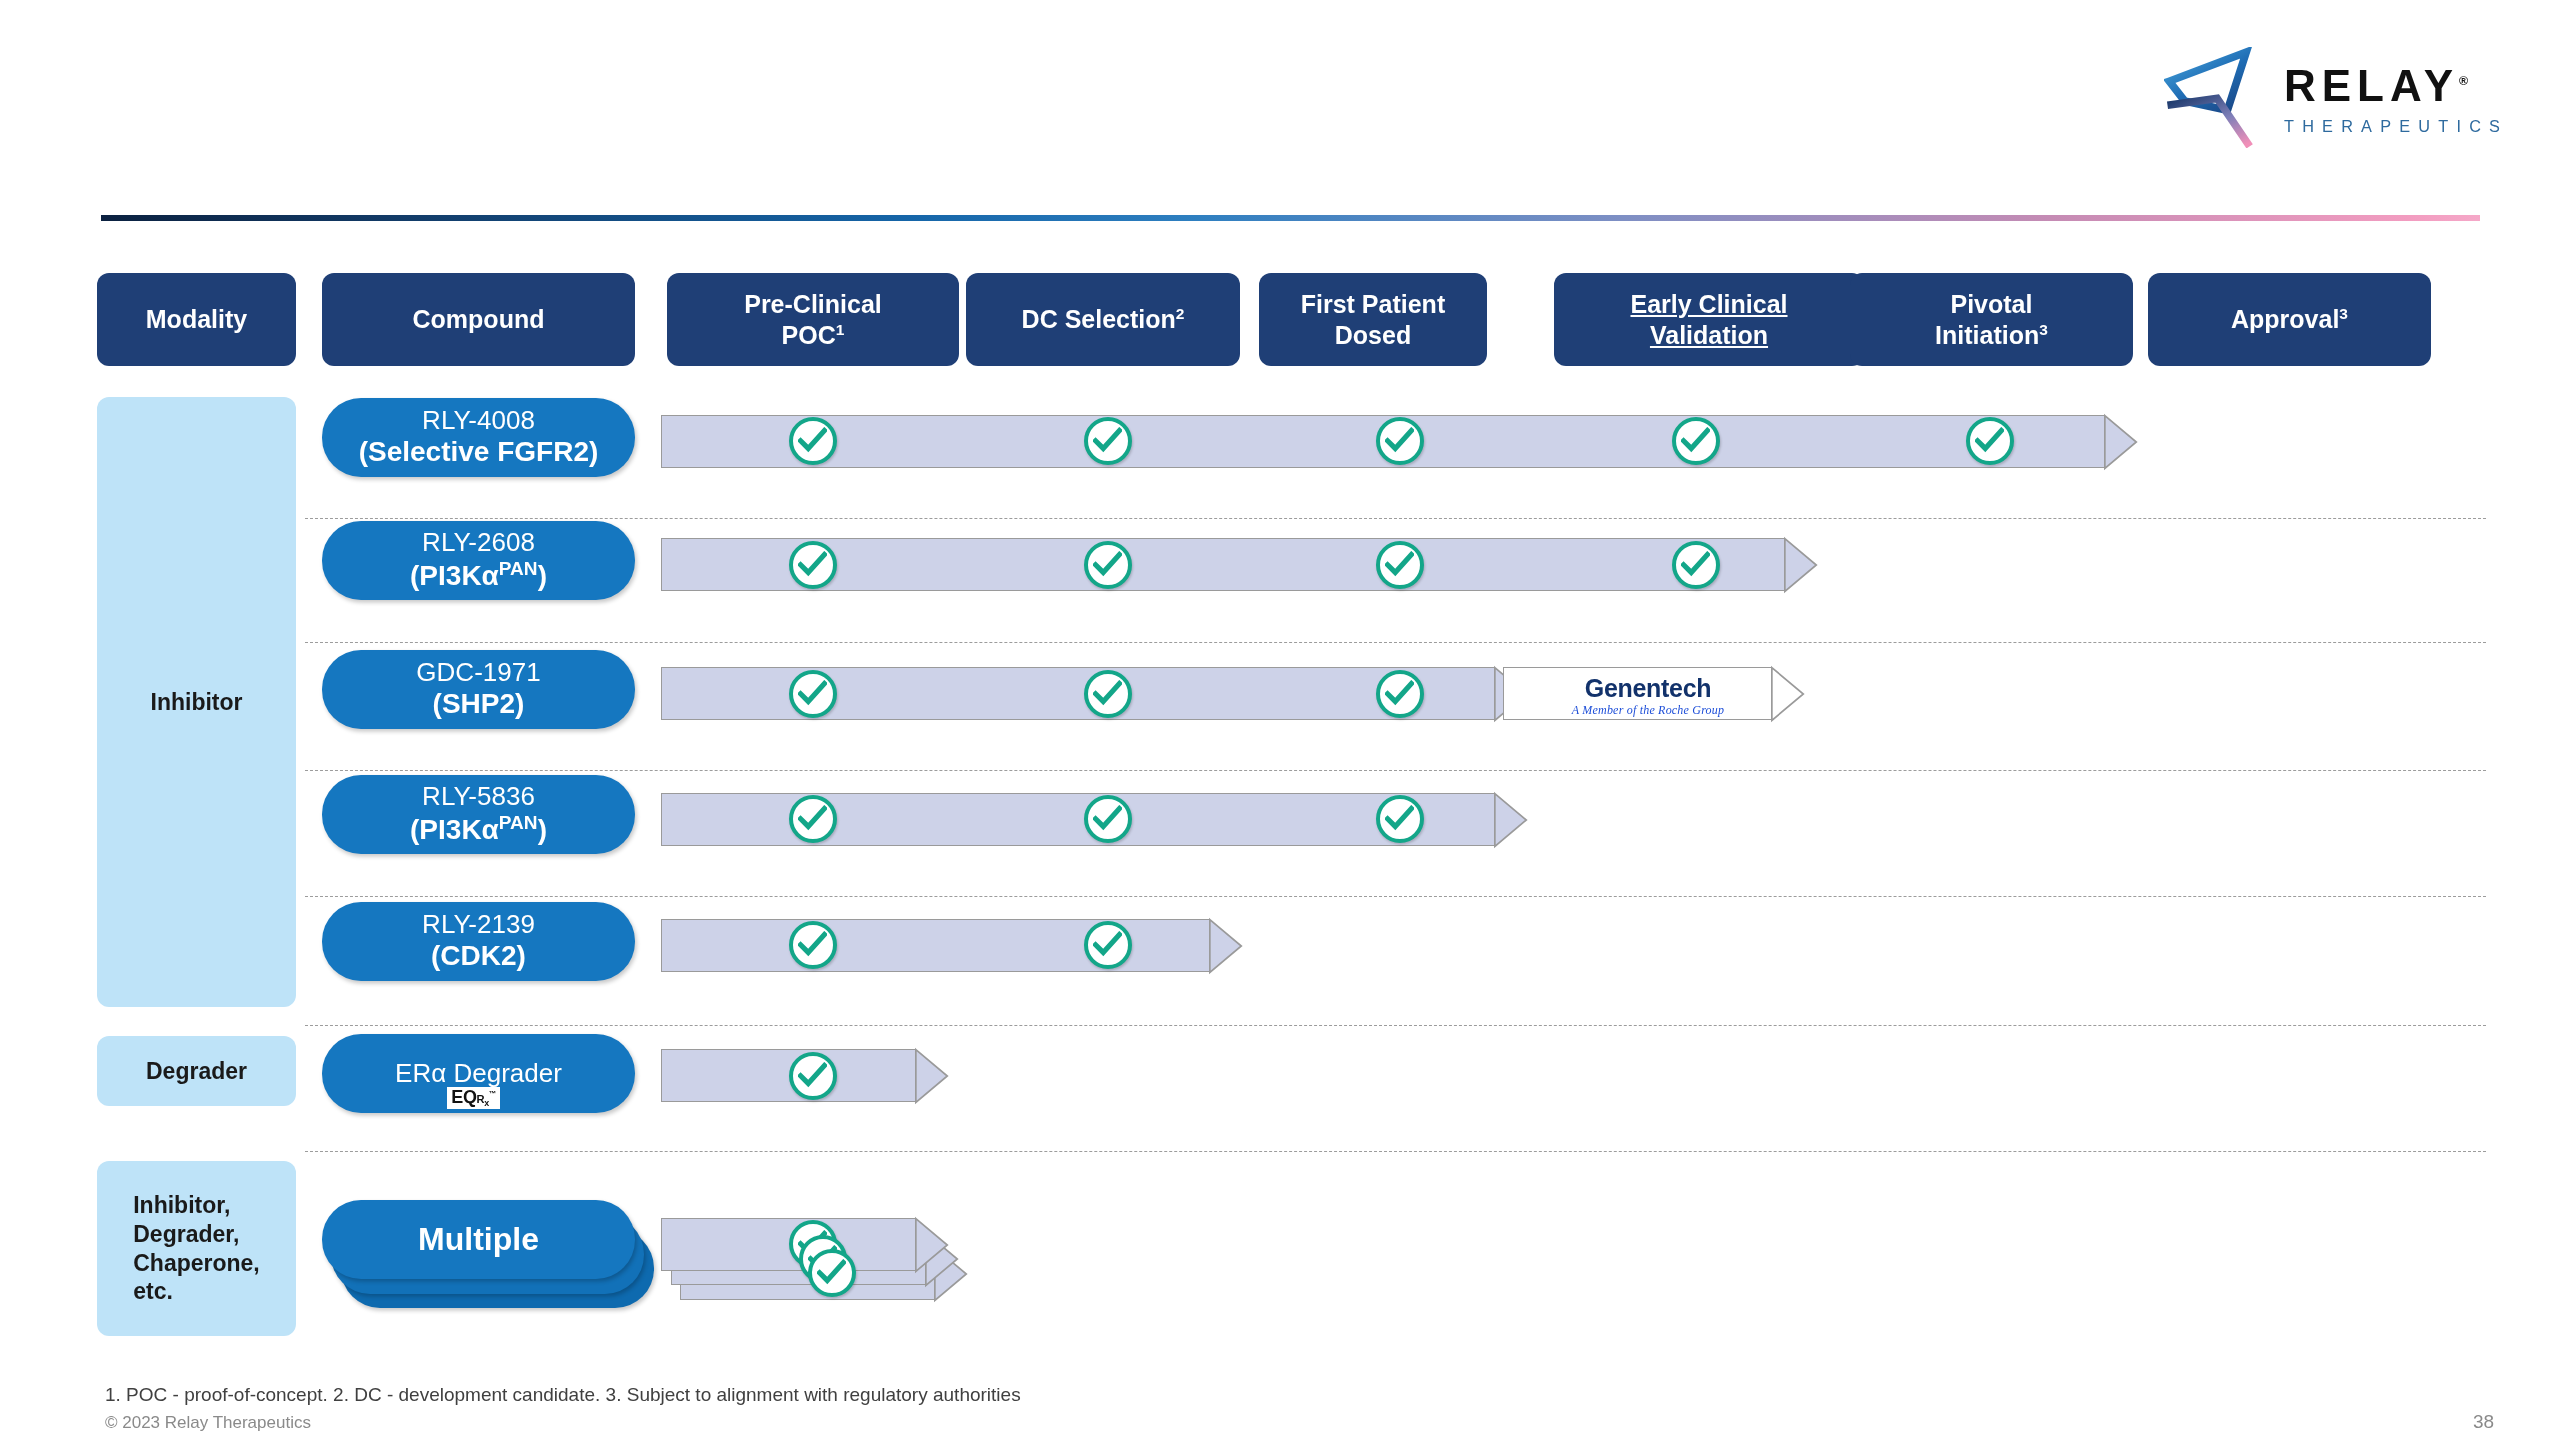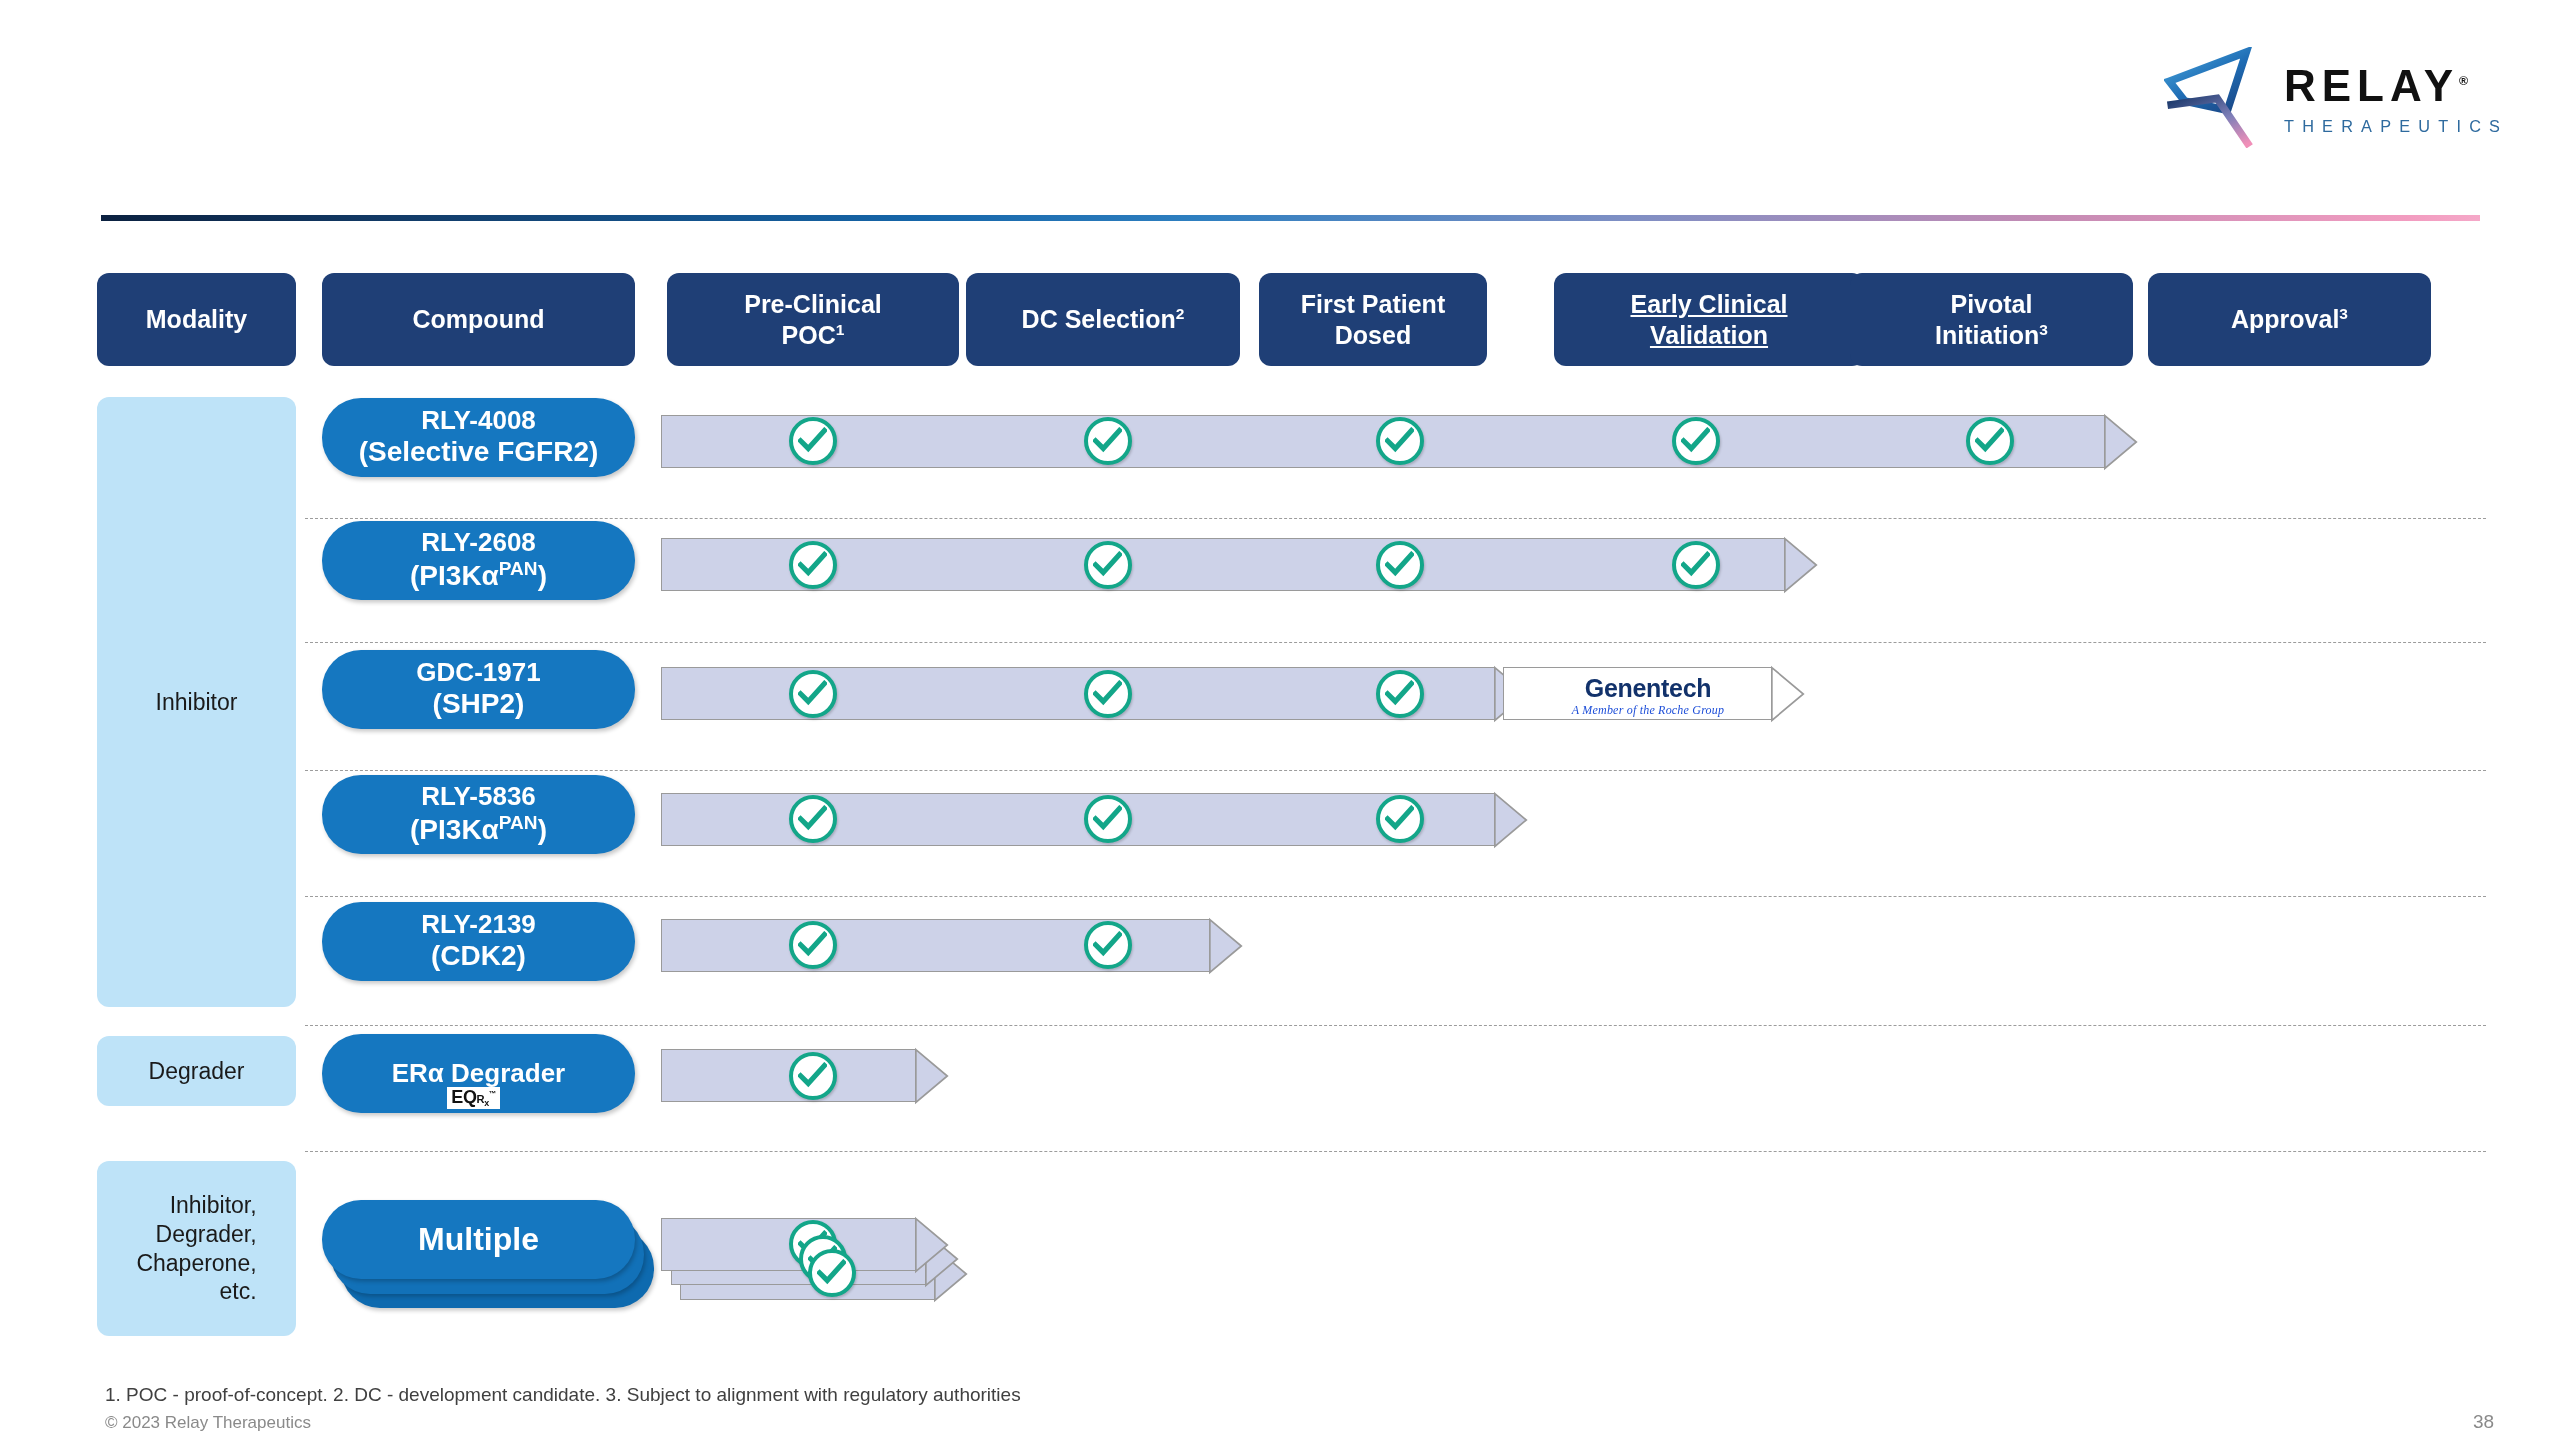--- a/index.html
+++ b/index.html
@@ -46,32 +46,32 @@
     text-align: center; color: #fff; font-weight: bold; font-size: 25px;
     line-height: 1.22; padding: 0 6.9px;
   }
   .hdr sup { font-size: 0.62em; vertical-align: super; }
 
   
   .modality {
     position: absolute; left: 97px; width: 199px;
     background: #BEE3F8; border-radius: 12px;
     display: flex; align-items: center; justify-content: center;
-    text-align: right; color: #1A1A1A; font-weight: normal;
+    text-align: left; color: #1A1A1A; font-weight: bold;
     font-size: 23px; line-height: 1.25;
   }
 
   
   .pill {
     position: absolute; left: 322px; width: 313px; height: 79px;
     background: #1577C0; border-radius: 39px;
     display: flex; flex-direction: column; align-items: center; justify-content: center;
     color: #fff; box-shadow: 1.7px 2.6px 4.3px rgba(0,0,0,0.22);
   }
-  .pill .c-name { font-size: 26px; font-weight: bold; line-height: 1.06; }
+  .pill .c-name { font-size: 26px; font-weight: normal; line-height: 1.06; }
   .pill .c-target { font-size: 28px; font-weight: bold; line-height: 1.1; margin-top: 1.7px; }
   .pill .c-target sup { font-size: 0.68em; vertical-align: super; }
 
   .pill-stack { position: absolute; left: 322px; width: 313px; height: 79px; }
   .pill-stack .layer {
     position: absolute; left: 0; width: 313px; height: 79px;
     background: #1577C0; border-radius: 39px;
     box-shadow: 1.7px 2.6px 4.3px rgba(0,0,0,0.22);
   }
   .pill-stack .layer.l3 { top: 29px; left: 19px; background:#0E6AAF; }

